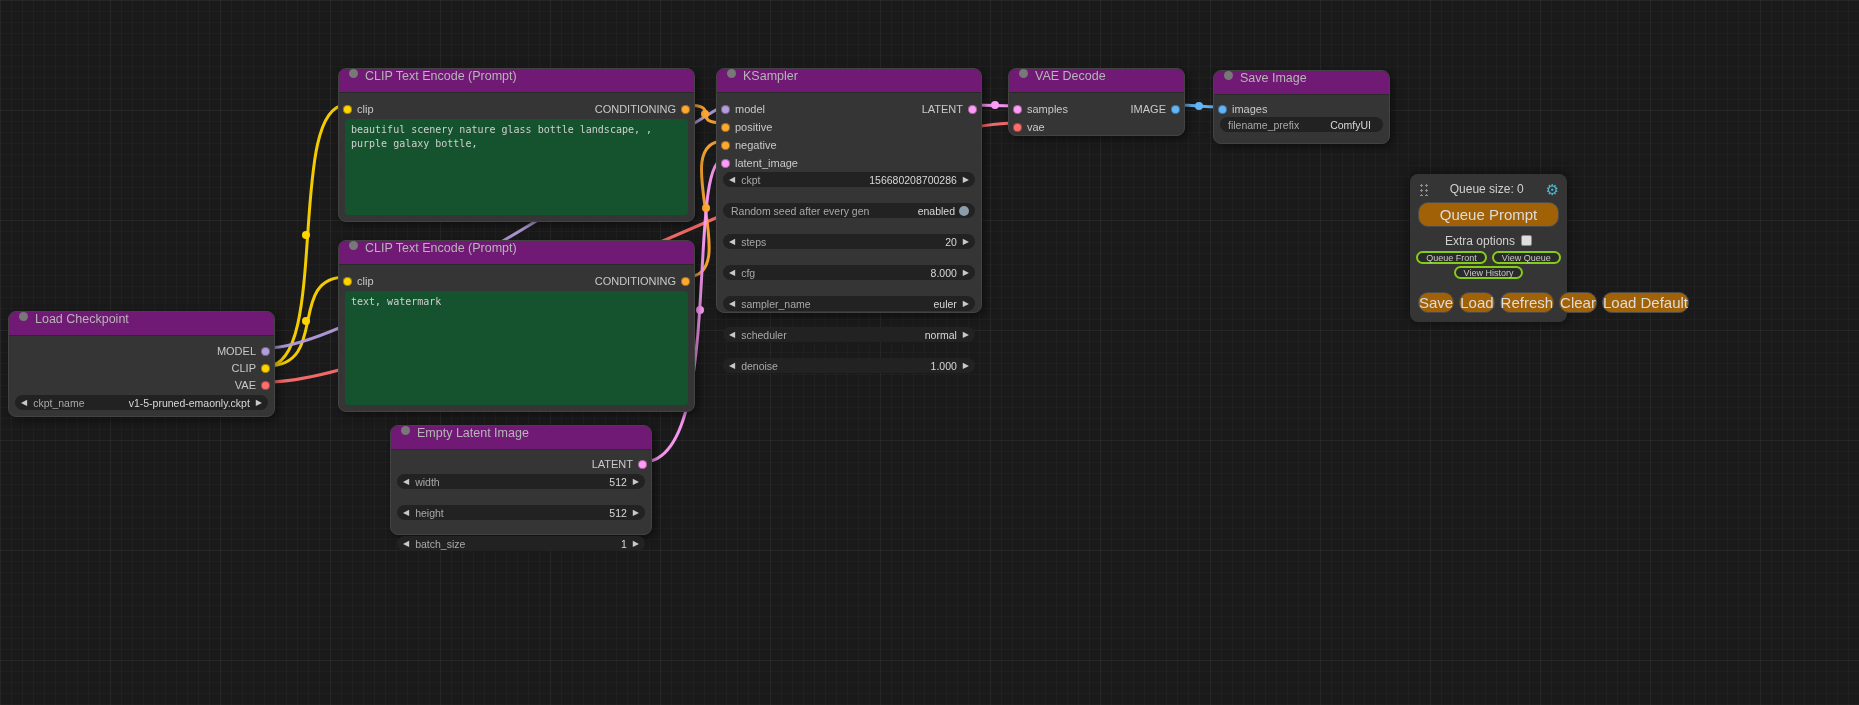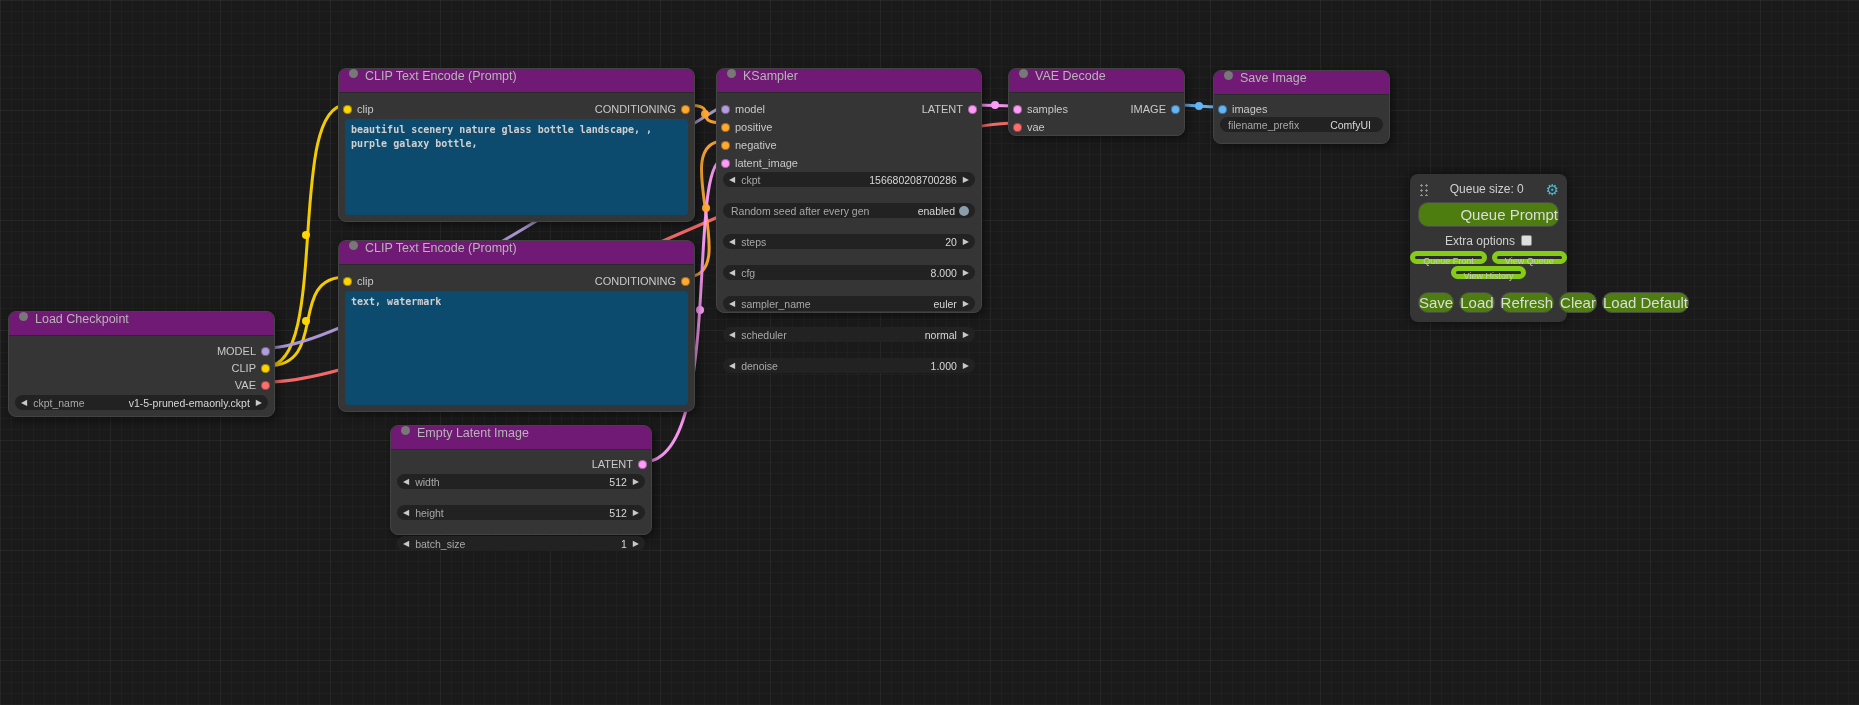--- a/index.html
+++ b/index.html
@@ -46,44 +46,44 @@
     height:15px;background:#222;border-radius:8px;display:flex;align-items:center;
     padding:0 6px;font-size:10.5px;margin:16px 2px;
   }
   .widget + .widget{margin-top:5px}
   .warrow{color:#c9c9c9;font-size:8px;flex:none;line-height:1}
   .wname{color:#a8a8a8;margin-left:6px;white-space:nowrap}
   .wval{flex:1;text-align:right;color:#d8d8d8;margin-right:6px;white-space:nowrap}
   .toggle-dot{width:10px;height:10px;border-radius:50%;background:#8b9cab;flex:none;margin-left:4px}
 
   .prompt-box{
-    background:#0c4a6e;border-radius:4px;margin:4px 2px 16px;padding:4px 6px;
+    background:#14532d;border-radius:4px;margin:4px 2px 16px;padding:4px 6px;
     font-family:"DejaVu Sans Mono",monospace;font-size:10px;color:#cfcfcf;
-    white-space:pre-wrap;line-height:1.4;overflow:hidden;font-weight:bold;
+    white-space:pre-wrap;line-height:1.4;overflow:hidden;
   }
 
   .menu{
     position:absolute;left:1410px;top:174px;width:157px;z-index:3;
     background:#353535;border-radius:8px;box-shadow:0 0 12px rgba(0,0,0,.55);
     padding:6px 8px 9px;display:flex;flex-direction:column;
   }
   .menu-header{display:flex;align-items:center;height:18px;color:#d0d0d0;font-size:12px;margin-bottom:4px}
   .menu-header .qlabel{flex:1;text-align:center}
   .drag-handle{width:10px;height:14px;flex:none;
     background-image:radial-gradient(#8d8d8d 1.1px,transparent 1.4px);
     background-size:5px 5px;background-position:1px 1px}
   .gear{color:#4fb6cc;font-size:15px;line-height:1;flex:none;cursor:pointer}
-  .btn{background:#4d7c0f;border:1px solid #4a4a4a;border-radius:10px;color:#dcdcdc;
-    text-align:right;cursor:pointer;white-space:nowrap}
+  .btn{background:#a16207;border:1px solid #4a4a4a;border-radius:10px;color:#dcdcdc;
+    text-align:center;cursor:pointer;white-space:nowrap}
   .btn-queue{height:25px;font-size:15px;line-height:23px;margin-bottom:5px}
   .extra-row{display:flex;align-items:center;justify-content:center;gap:6px;height:17px;
     color:#d0d0d0;font-size:12px}
   .checkbox{width:11px;height:11px;background:#dedede;border:1px solid #8a8a8a;border-radius:2px;cursor:pointer}
   .pill-row{display:flex;justify-content:center;gap:5px;margin-top:2px}
-  .pill{height:13px;line-height:11px;font-size:9px;padding:0 8px;border:5px solid #84cc16;
+  .pill{height:13px;line-height:11px;font-size:9px;padding:0 8px;border:2px solid #84cc16;
     border-radius:8px;background:#2a2a2a;color:#c9c9c9;cursor:pointer;white-space:nowrap}
   .btn-stack{margin-top:13px;display:flex;flex-direction:row;gap:5px}
   .btn-big{height:21px;line-height:19px;font-size:15px}
 </style>
 </head>
 <body>
 
 <div class="grid"></div>
 
 <svg class="wires" width="1859" height="705">

